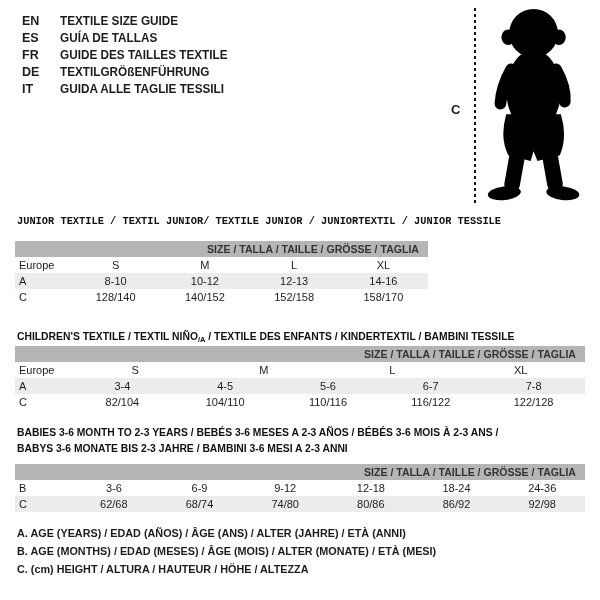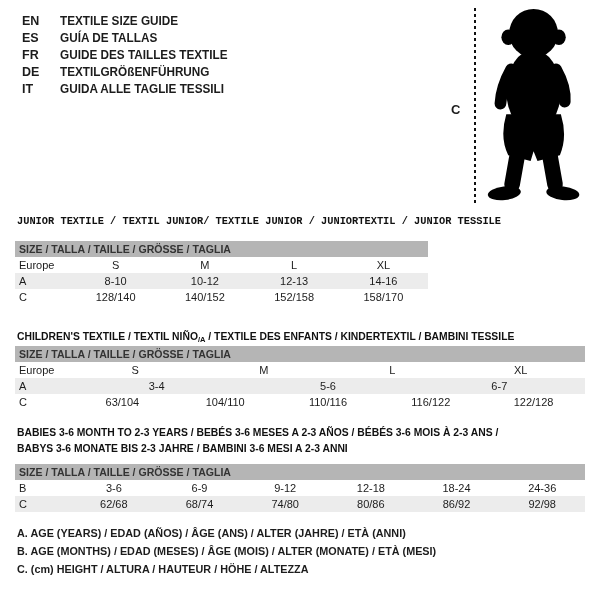--- a/index.html
+++ b/index.html
@@ -17,21 +17,21 @@
 
   
   .measure-line{position:absolute;left:474px;top:8px;width:2px;height:197px;
     background:repeating-linear-gradient(to bottom,#111 0 3px,transparent 3px 6px);}
   .figure-c{position:absolute;left:451px;top:102px;font-weight:bold;font-size:13px;}
   .baby-svg{position:absolute;left:478px;top:5px;}
 
   
   .tbl-title{position:absolute;font-weight:bold;font-size:11px;line-height:16px;color:#111;}
   .sizetable{position:absolute;font-size:11px;}
-  .thead{height:16px;line-height:16px;background:#b5b5b5;color:#333;font-weight:bold;padding-left:4px;box-sizing:border-box;}
+  .thead{height:16px;line-height:16px;background:#b5b5b5;color:#333;font-weight:bold;padding-left:4px;box-sizing:border-box;text-align:right;}
   .thead span{display:inline-block;transform:scaleX(.96);transform-origin:0 50%;white-space:nowrap;}
   .trow{display:flex;height:16px;line-height:16px;}
   .trow.shaded{background:#ececec;}
   .tlabel{flex:0 0 56px;padding-left:4px;box-sizing:border-box;}
   .tcell{flex:1;text-align:center;}
   .w1{width:413px;}
   .w2{width:570px;}
   .subscript{font-size:8px;vertical-align:-2px;}
 
   
@@ -122,26 +122,28 @@
   <div class="trow">
     <div class="tlabel">Europe</div>
     <div class="tcell">S</div>
     <div class="tcell">M</div>
     <div class="tcell">L</div>
     <div class="tcell">XL</div>
   </div>
   <div class="trow shaded">
     <div class="tlabel">A</div>
     <div class="tcell">3-4</div>
+    <div class="tcell">4-5</div>
     <div class="tcell">5-6</div>
     <div class="tcell">6-7</div>
+    <div class="tcell">7-8</div>
   </div>
   <div class="trow">
     <div class="tlabel">C</div>
-    <div class="tcell">63/104</div>
+    <div class="tcell">82/104</div>
     <div class="tcell">104/110</div>
     <div class="tcell">110/116</div>
     <div class="tcell">116/122</div>
     <div class="tcell">122/128</div>
   </div>
 </div>
 
 <div class="tbl-title" style="left:17px;top:424px;">
   <span class="cond">BABIES 3-6 MONTH TO 2-3 YEARS / BEBÉS 3-6 MESES A 2-3 AÑOS / BÉBÉS 3-6 MOIS À 2-3 ANS /</span>
   <span class="cond">BABYS 3-6 MONATE BIS 2-3 JAHRE / BAMBINI 3-6 MESI A 2-3 ANNI</span>

